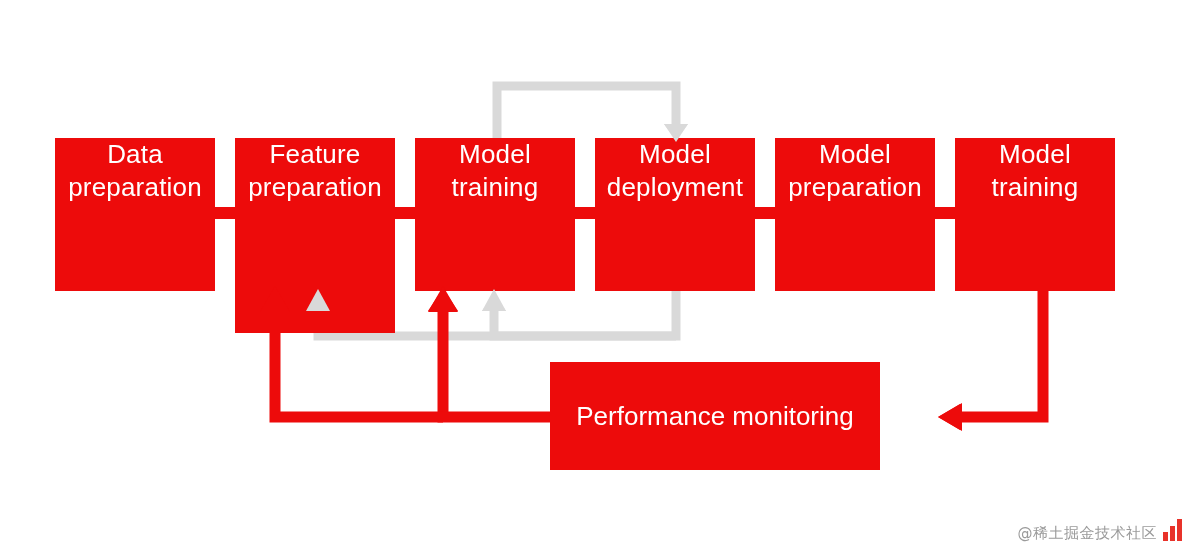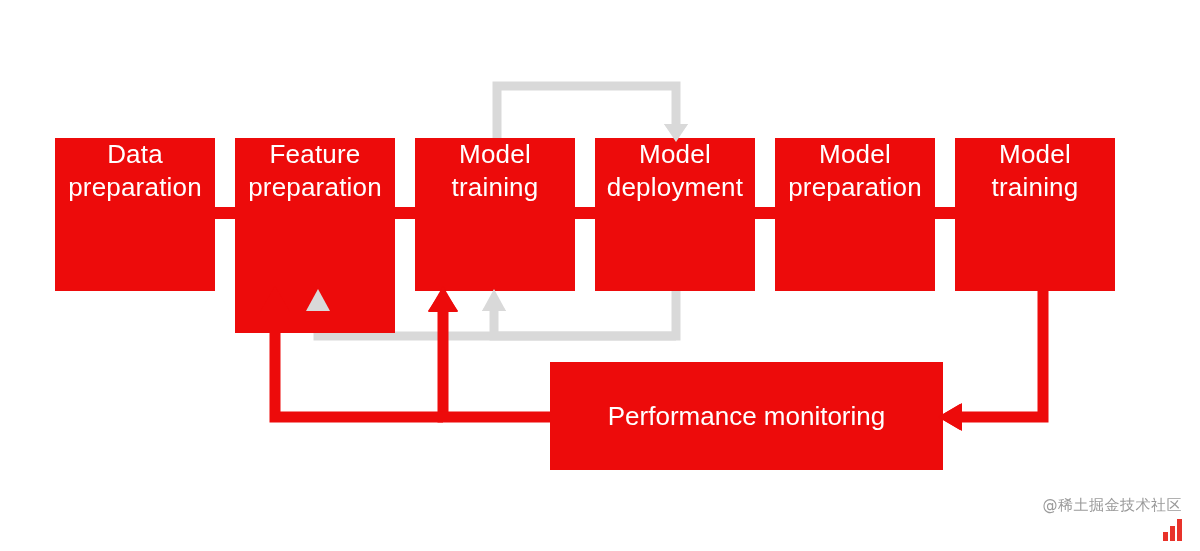--- a/index.html
+++ b/index.html
@@ -62,21 +62,20 @@
     z-index: 6;
   }
   .watermark {
     position: absolute;
     right: 18px;
     bottom: 10px;
     display: flex;
     align-items: flex-end;
     gap: 6px;
     z-index: 10;
-    flex-direction: column;
   }
   .watermark-text {
     font-size: 15px;
     color: #9a9a9a;
     letter-spacing: 0.5px;
     font-family: "DejaVu Sans", sans-serif;
     white-space: nowrap;
     line-height: 1;
   }
   .watermark-logo {
@@ -178,21 +177,21 @@
     </span>
   </div>
 
   <div class="stage-box" style="left:955px; top:138px; width:160px; height:153px;">
     <span>
       <span>Model</span><br>
       <span>training</span>
     </span>
   </div>
 
-  <div class="monitor-box" style="left:550px; top:362px; width:393px; height:108px;">
+  <div class="monitor-box" style="left:550px; top:362px; width:330px; height:108px;">
     <span>Performance monitoring</span>
   </div>
 
   <svg class="flow-layer flow-layer-front" viewBox="0 0 1200 551" xmlns="http://www.w3.org/2000/svg">
     <polygon points="664,124 688,124 676,142" fill="#D9D9D9"></polygon>
     <polygon points="482,311 506,311 494,289" fill="#D9D9D9"></polygon>
     <polygon points="306,311 330,311 318,289" fill="#D9D9D9"></polygon>
     <polygon points="428,312 458,312 443,286" fill="#ED0B0B"></polygon>
     <polygon points="260,312 290,312 275,286" fill="#ED0B0B"></polygon>
     <polygon points="962,403 962,431 938,417" fill="#ED0B0B"></polygon>

